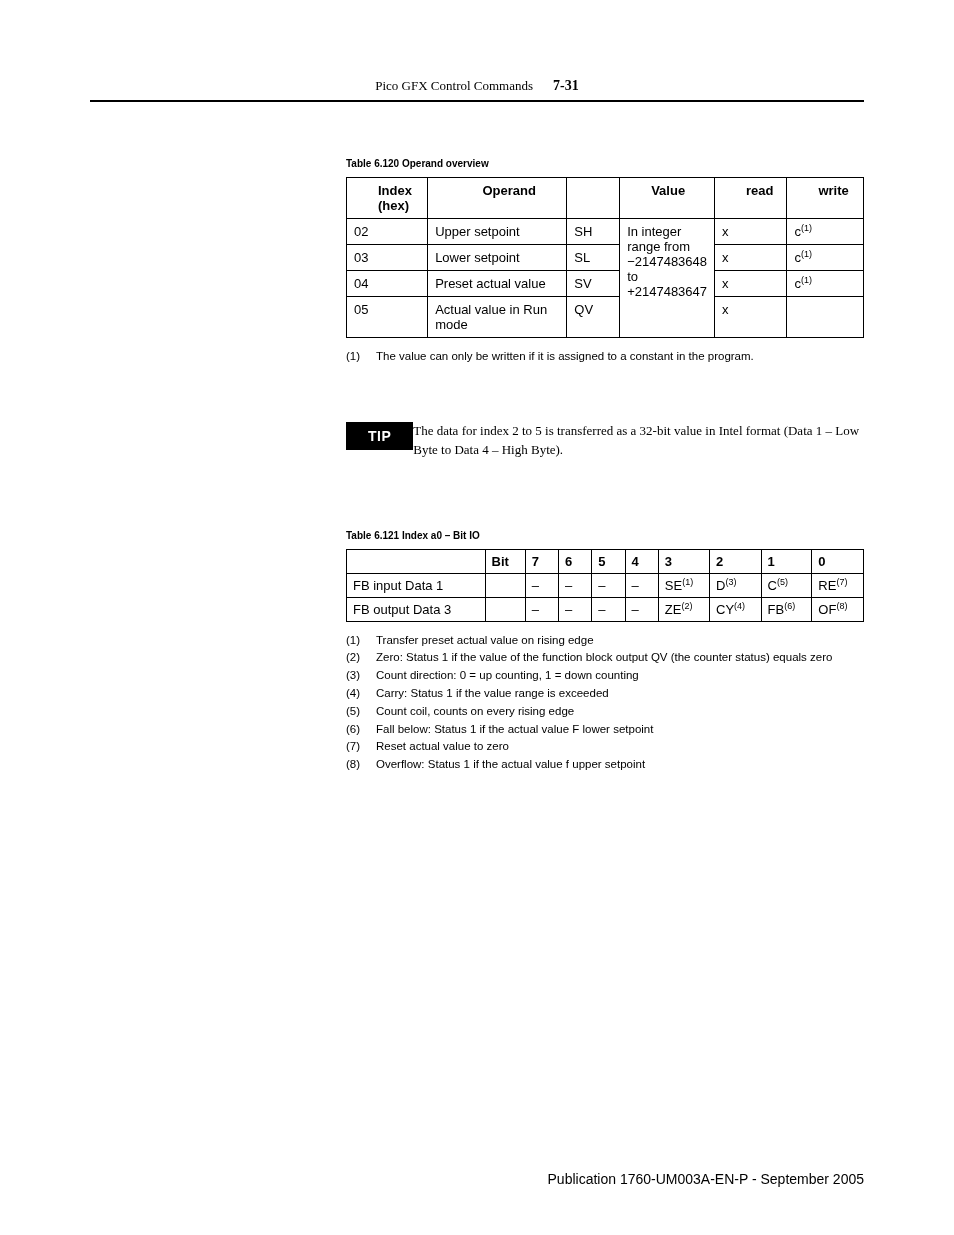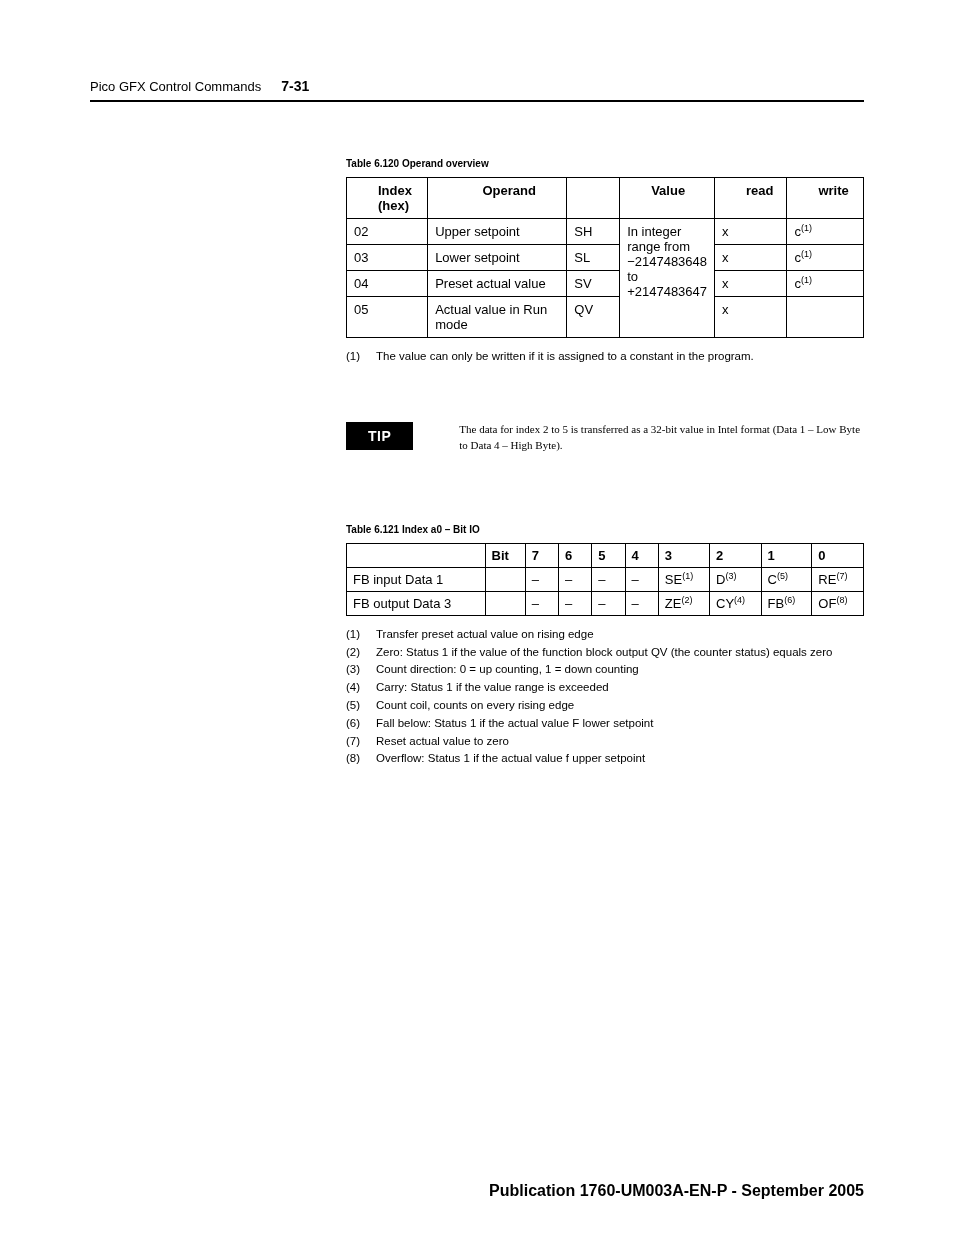--- a/index.html
+++ b/index.html
@@ -16,25 +16,26 @@
   }
   .page {
     position: relative;
     width: 954px;
     height: 1235px;
     padding: 78px 90px 0 90px;
     box-sizing: border-box;
   }
   .header-row {
     display: flex;
-    justify-content: flex-start;
+    justify-content: center;
     align-items: baseline;
     gap: 20px;
     padding-bottom: 6px;
     border-bottom: 2px solid #000;
+    font-family: Liberation Serif, serif;
   }
   .header-page {
     font-size: 14px;
     font-weight: bold;
   }
   .content {
     padding-left: 256px;
     padding-top: 56px;
   }
   .table-title {
@@ -67,55 +68,52 @@
   sup { font-size: 9px; line-height: 0; }
   .footnote-list {
     margin-top: 10px;
     font-size: 11.5px;
     line-height: 1.55;
   }
   .fn-row { display: flex; gap: 10px; }
   .fn-row span:first-child { min-width: 20px; }
   .tip-row {
     display: flex;
-    gap: 22px;
     margin-top: 56px;
     margin-bottom: 70px;
     align-items: flex-start;
   }
   .tip-badge {
     background: #000;
     color: #fff;
     font-weight: bold;
     font-size: 14px;
     padding: 6px 22px;
     letter-spacing: 0.5px;
     flex: 0 0 auto;
   }
   .tip-text {
     font-family: Georgia, 'Times New Roman', serif;
-    font-size: 11px;
+    font-size: 13px;
     line-height: 1.45;
-    margin-left: 24px;
   }
   
   .t2 th, .t2 td {
     padding: 4px 6px;
     white-space: nowrap;
   }
   .t2 .row-label { width: 150px; white-space: normal; }
   .t2 .bit-col { width: 36px; }
   .t2 .sm-col { width: 32px; }
   .t2 .md-col { width: 47px; }
   .footer {
     position: absolute;
-    bottom: 35px;
+    bottom: 48px;
     right: 90px;
-    font-size: 16px;
-    font-weight: bold;
+    font-size: 14px;
   }
 </style>
 </head>
 <body>
 
 <div class="page">
 
   <div class="header-row">
     <span>Pico GFX Control Commands</span>
     <span class="header-page">7-31</span>

